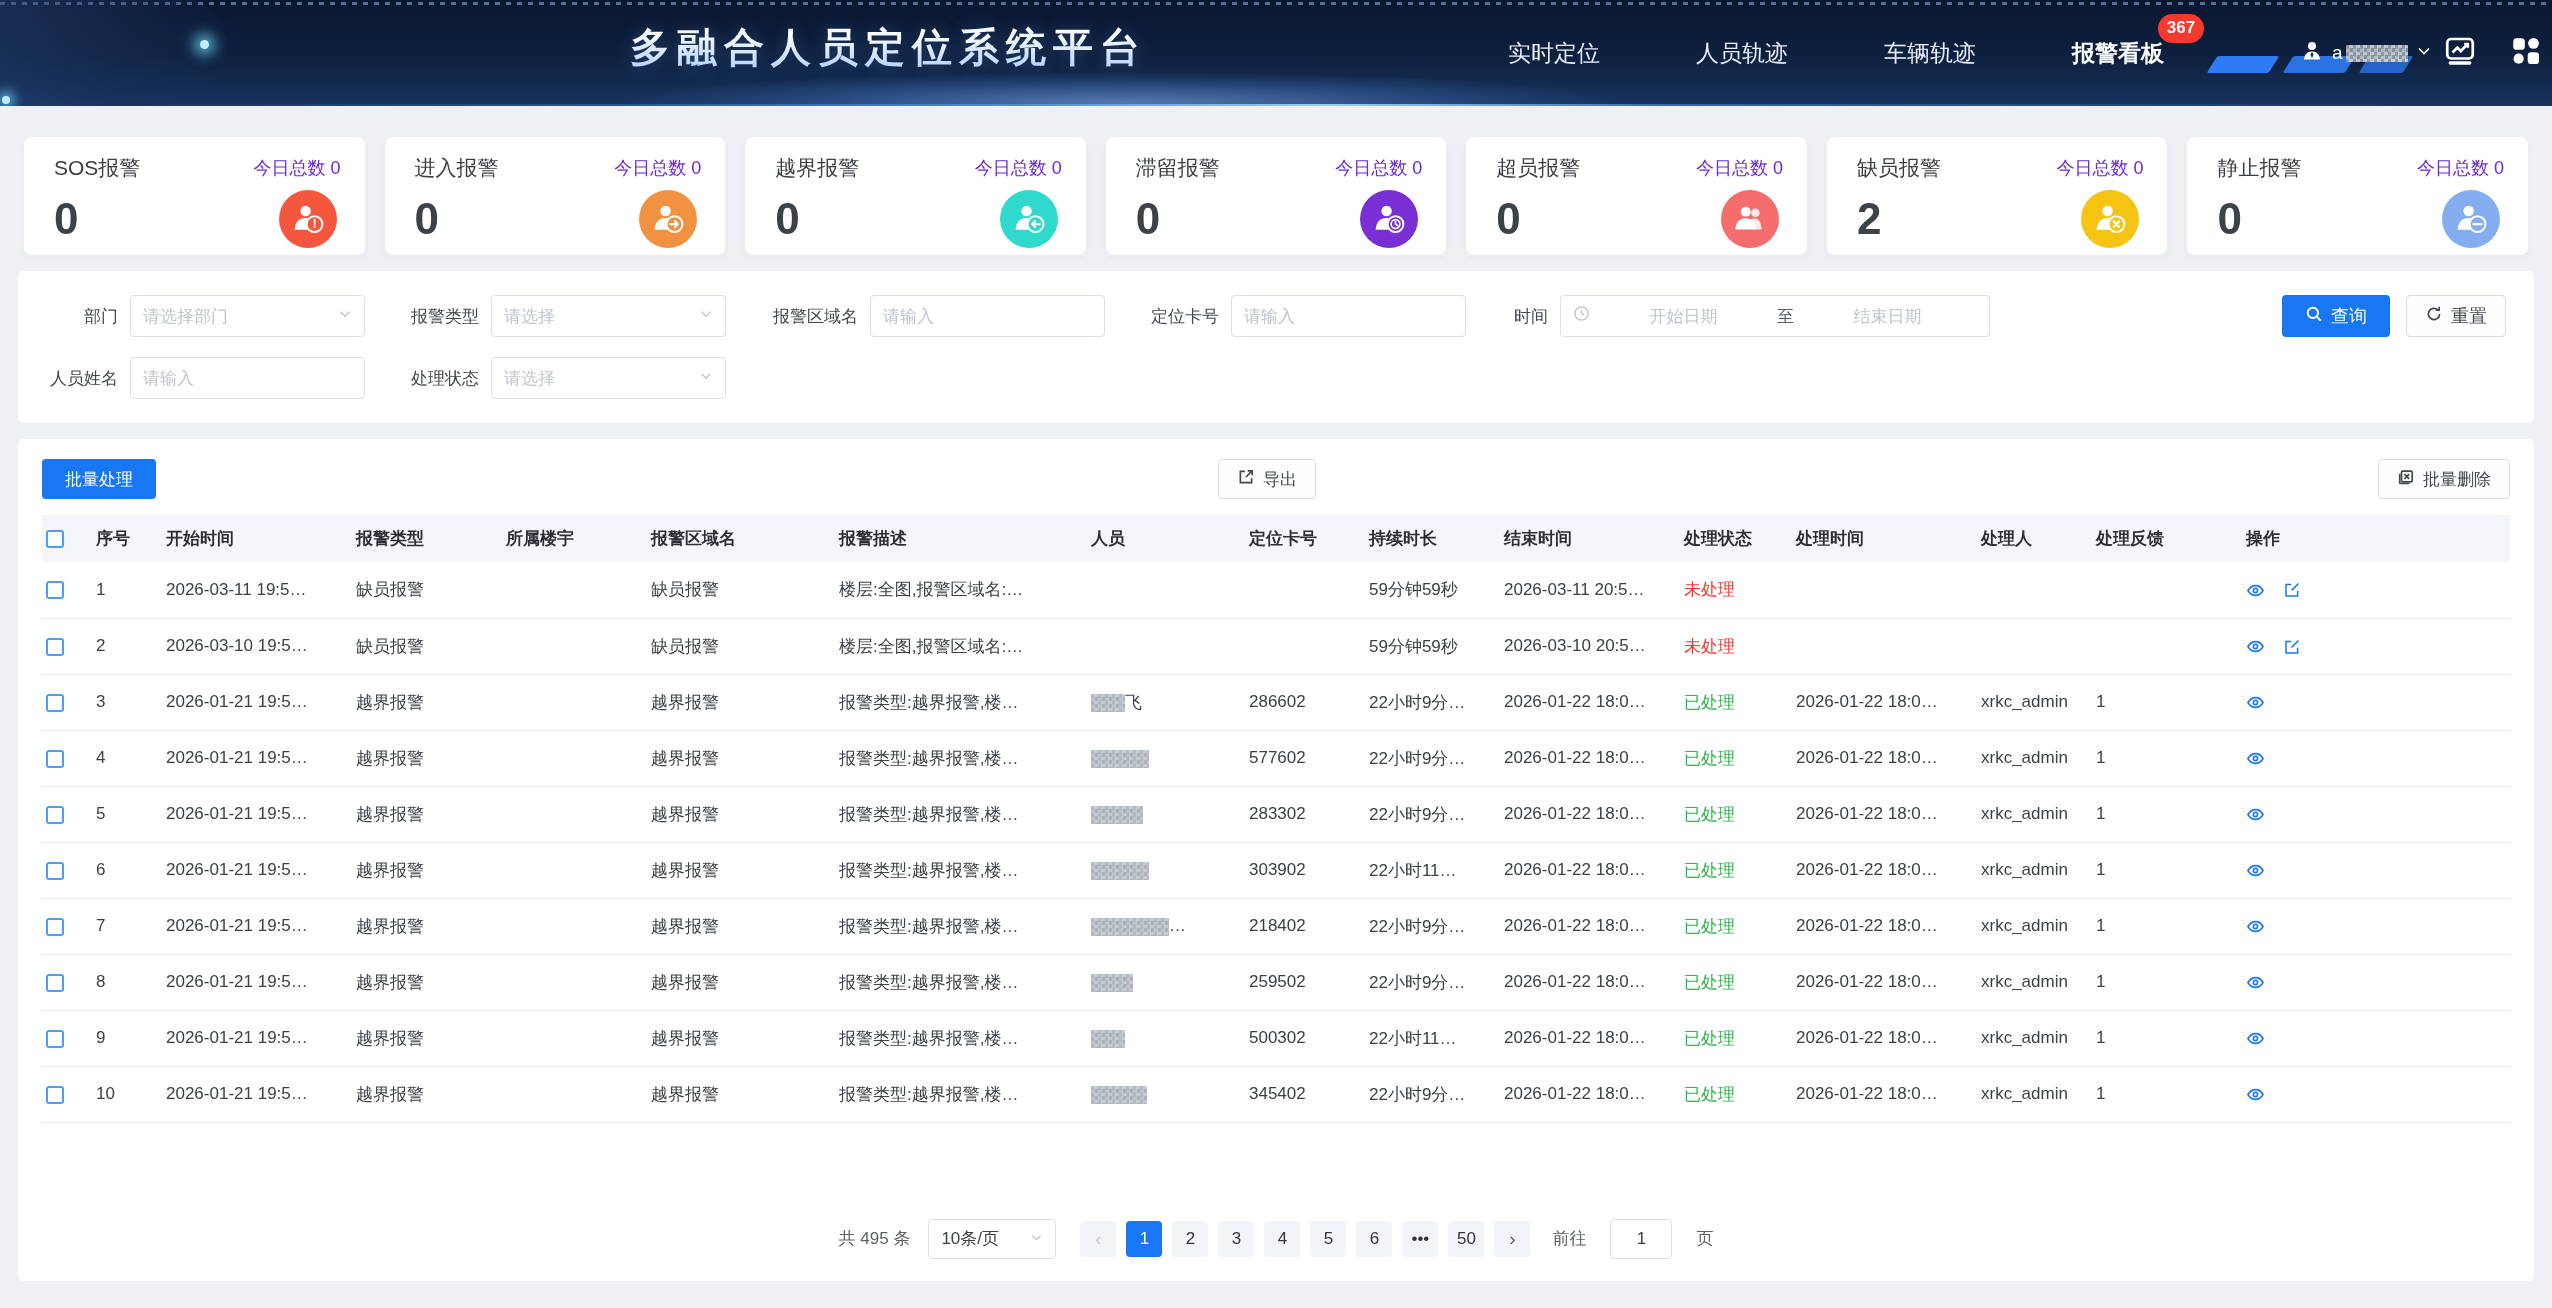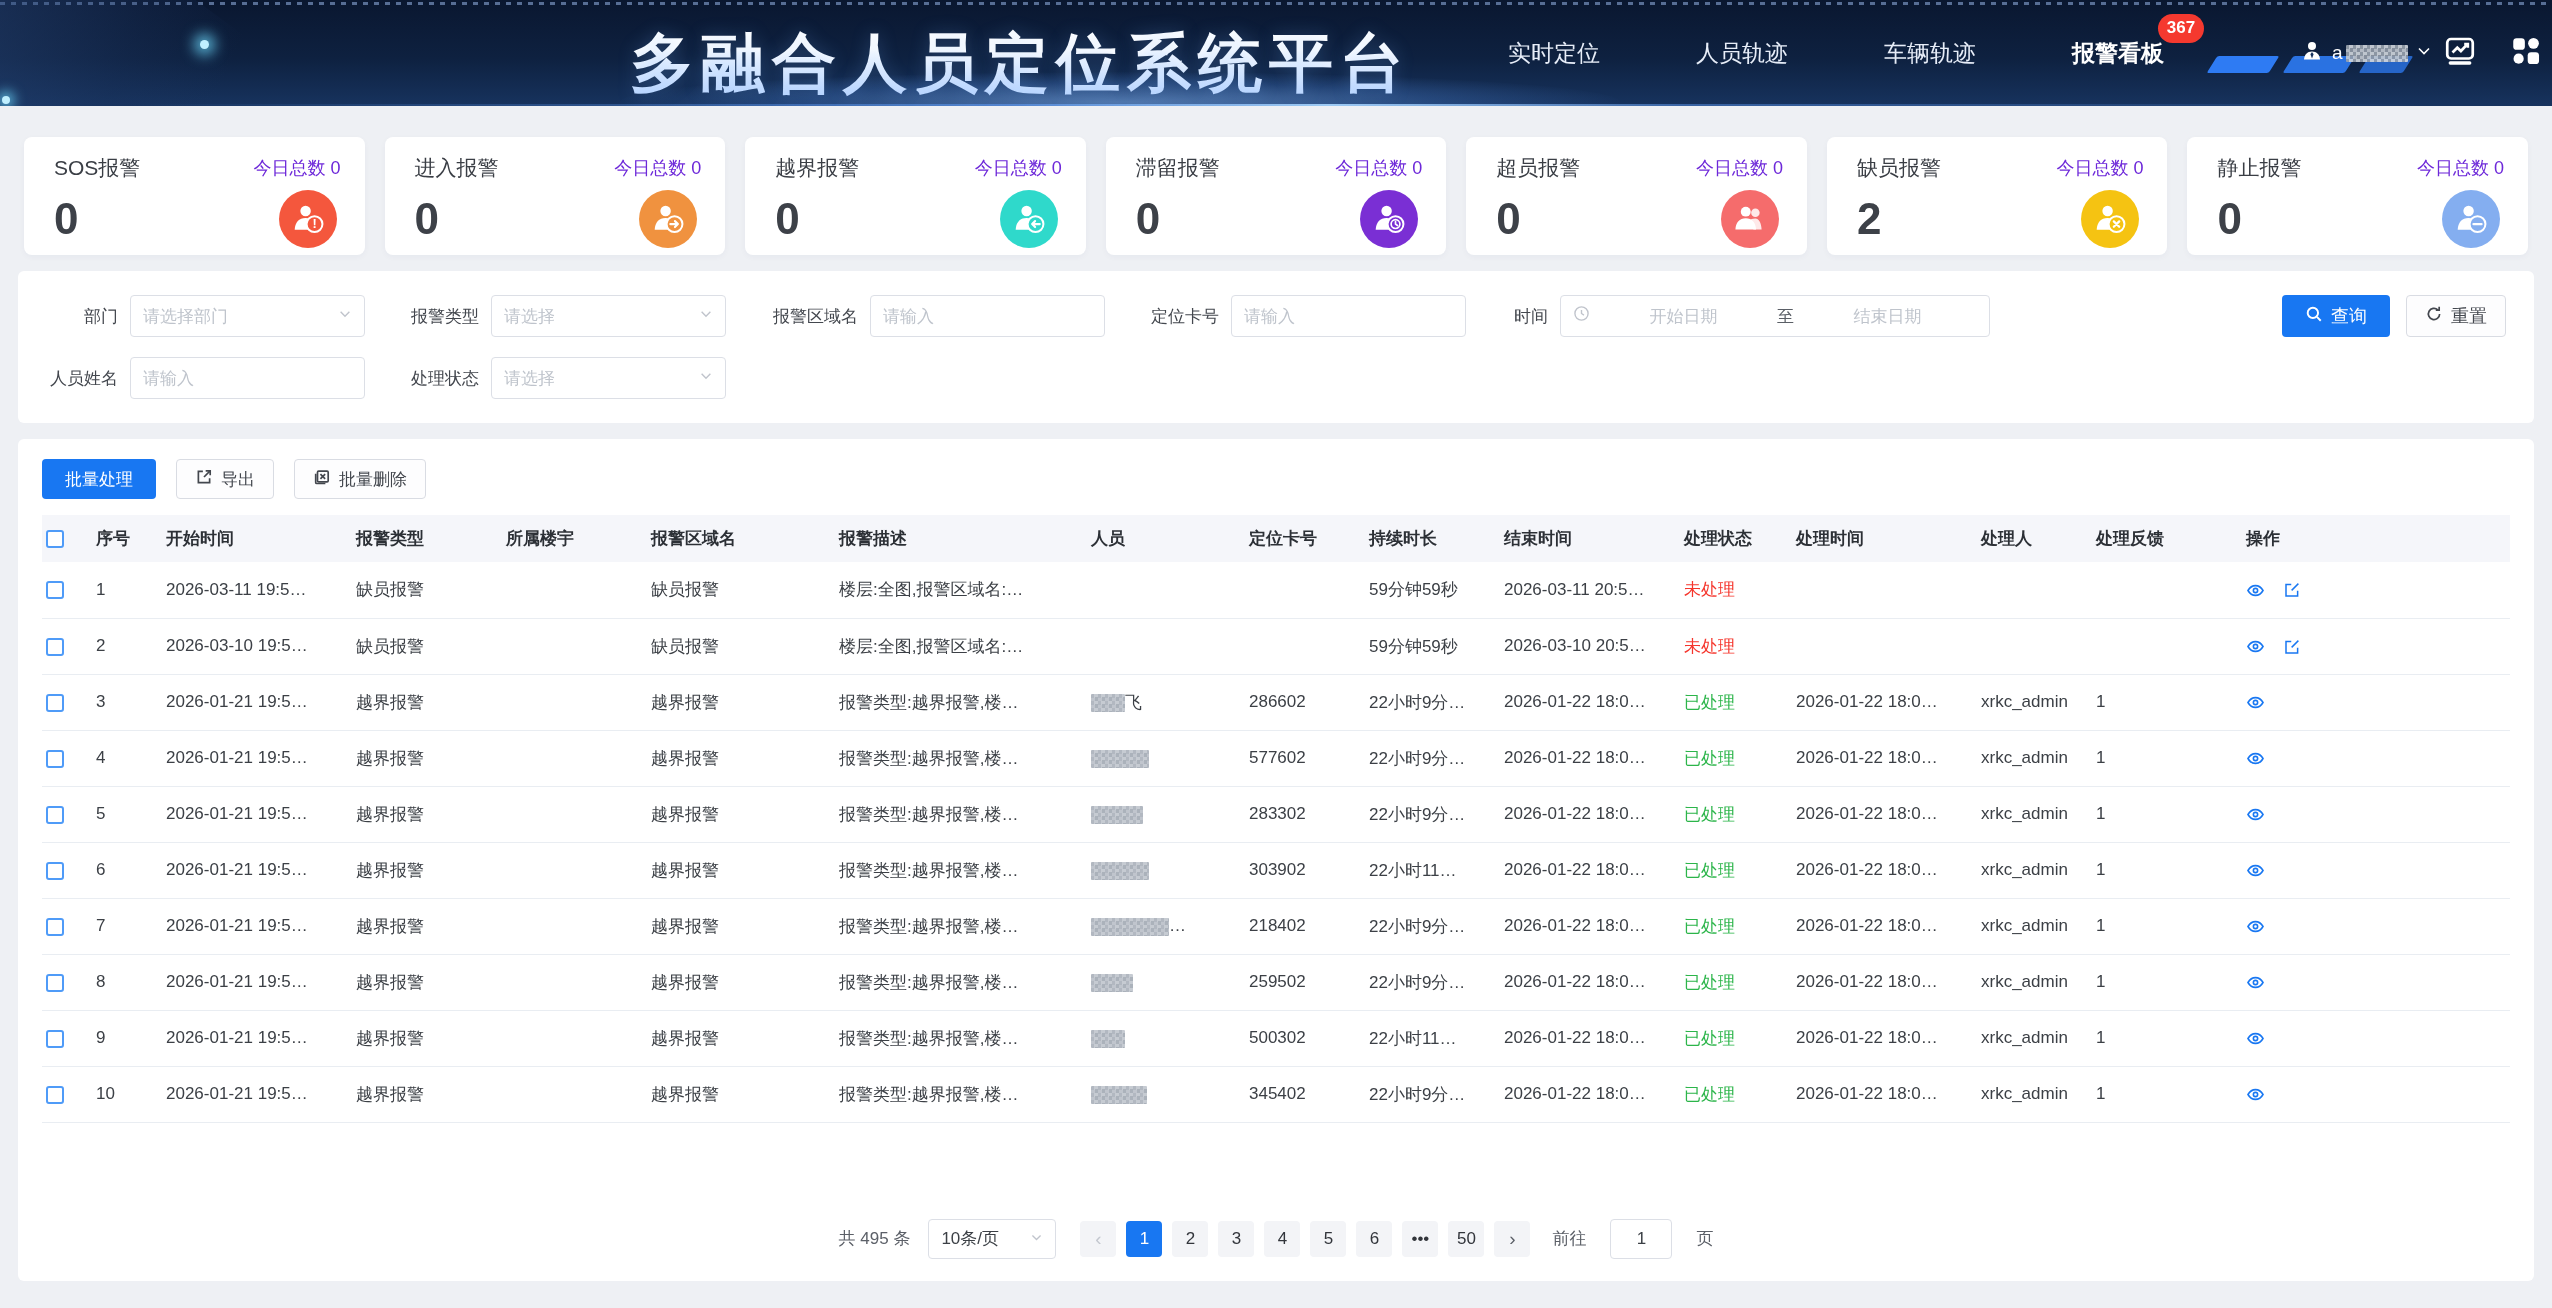--- a/index.html
+++ b/index.html
@@ -17,21 +17,21 @@
   .gd1{left:200px;top:40px;width:9px;height:9px;box-shadow:0 0 14px 6px rgba(110,220,255,.8);}
   .gd2{left:2px;top:96px;width:8px;height:8px;box-shadow:0 0 12px 5px rgba(110,220,255,.7);}
   .flare{position:absolute;left:620px;bottom:-26px;width:1000px;height:60px;border-radius:50%;
     background:radial-gradient(ellipse at center,rgba(140,190,255,.5) 0%,rgba(90,150,240,.22) 45%,transparent 72%);}
   .hbottom{position:absolute;left:0;right:0;bottom:0;height:2px;
     background:linear-gradient(90deg,transparent 5%,rgba(100,160,250,.55) 40%,rgba(170,215,255,.9) 52%,rgba(100,160,250,.45) 66%,transparent 95%);}
   .deco-bars{position:absolute;left:2212px;top:56px;display:flex;gap:14px;}
   .deco-bars i{display:block;width:62px;height:17px;transform:skewX(-32deg);background:#2e7bf3;border-radius:2px;}
   .deco-bars i.b2{opacity:.9;}
   .deco-bars i.b3{width:44px;opacity:.75;}
-  .title{position:absolute;left:630px;top:20px;font-size:64px;font-weight:bold;letter-spacing:7px;
+  .title{position:absolute;left:630px;top:20px;font-size:40px;font-weight:bold;letter-spacing:7px;
     background:linear-gradient(180deg,#ffffff 35%,#a9ccff 100%);-webkit-background-clip:text;background-clip:text;
     -webkit-text-fill-color:transparent;text-shadow:0 0 18px rgba(120,180,255,.25);}
   .nav{position:absolute;left:1508px;top:0;height:106px;display:flex;align-items:center;gap:96px;}
   .nav-item{position:relative;font-size:23px;color:#e7edf8;cursor:pointer;white-space:nowrap;}
   .nav-item.active{color:#ffffff;font-weight:bold;}
   .badge{position:absolute;top:-24px;right:-40px;min-width:46px;height:29px;padding:0 8px;border-radius:15px;
     background:#f5392f;color:#fff;font-size:17px;font-weight:bold;display:flex;align-items:center;justify-content:center;}
   .userbox{position:absolute;left:2300px;top:0;height:106px;display:flex;align-items:center;gap:8px;color:#fff;}
   .uname{font-size:19px;display:flex;align-items:center;gap:3px;}
   .hicons{position:absolute;left:2440px;top:0;height:106px;display:flex;align-items:center;gap:26px;}
@@ -69,21 +69,21 @@
   .drange .ph{flex:1;text-align:center;}
   .drange .sep{color:#5a5f66;}
   .fbtns{margin-left:auto;display:flex;gap:16px;}
   .btn{height:42px;border-radius:4px;display:flex;align-items:center;justify-content:center;gap:8px;
     font-size:18px;cursor:pointer;border:1px solid transparent;white-space:nowrap;}
   .btn-primary{background:#1877f2;color:#fff;padding:5px 22px;}
   .btn-plain{background:#fdfdfe;border-color:#d9dce3;color:#43474e;padding:0 18px;}
 
   
   .tpanel{margin:16px 18px;background:#fff;border-radius:6px;padding:20px 24px 28px;height:842px;}
-  .toolbar{display:flex;justify-content:flex-start;gap:20px;margin-bottom:16px;}
+  .toolbar{display:flex;justify-content:space-between;gap:2px;margin-bottom:16px;}
   .toolbar .btn{height:40px;font-size:17px;}
   table{width:100%;border-collapse:collapse;table-layout:fixed;}
   th{background:#f5f6fa;height:47px;text-align:left;font-size:17px;font-weight:600;color:#2c3036;padding:0 8px;white-space:nowrap;overflow:hidden;}
   td{height:56px;border-bottom:1px solid #e9edf2;font-size:17px;color:#3c4046;padding:0 8px;white-space:nowrap;overflow:hidden;}
   th.ck,td.ck{padding-left:4px;}
   .checkbox{display:inline-block;width:18px;height:18px;border:2px solid #4f9bf8;border-radius:3px;background:#fff;cursor:pointer;vertical-align:middle;}
   .st-pending{color:#f5352c;}
   .st-done{color:#2cb54a;}
   .ops .opbtn{display:inline-flex;margin-right:18px;cursor:pointer;vertical-align:middle;}
 

